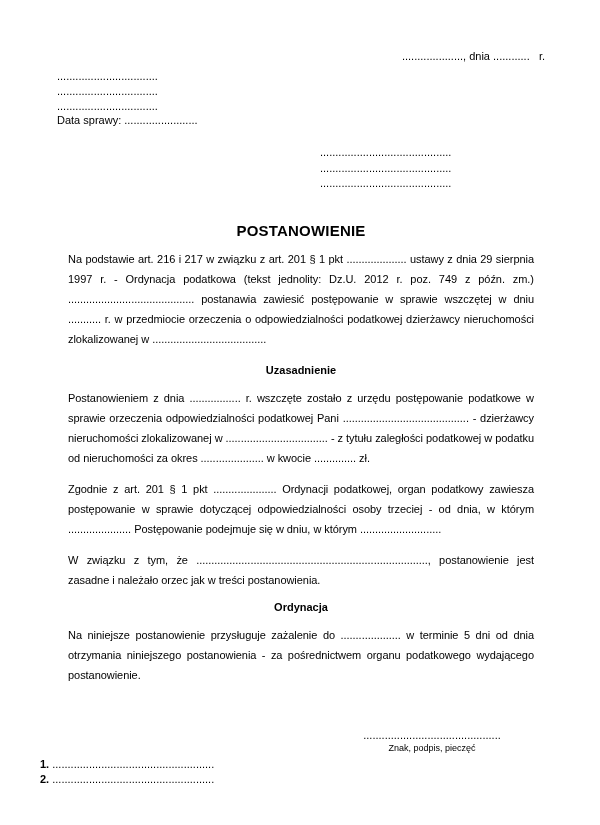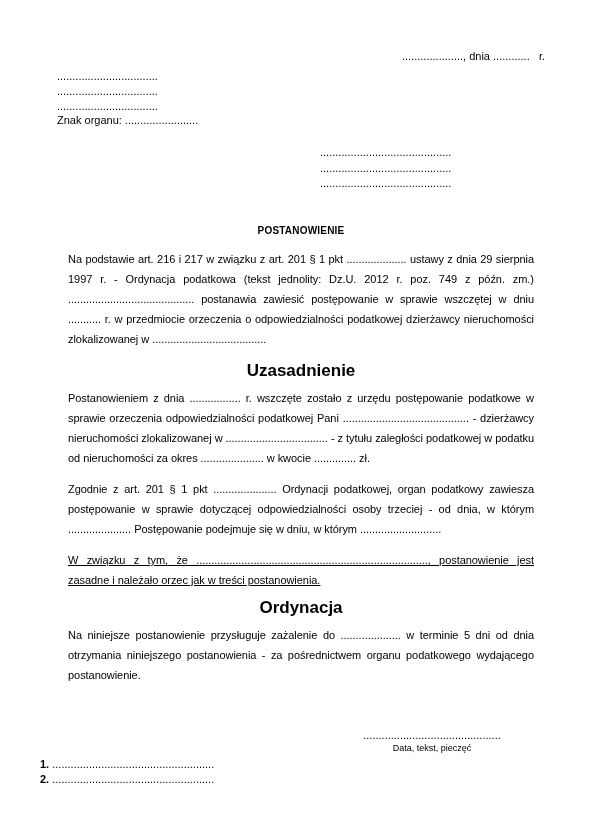--- a/index.html
+++ b/index.html
@@ -27,42 +27,42 @@
     line-height: 14.8px;
   }
   .recipient-block {
     margin-left: 263px;
     margin-top: 17px;
     line-height: 15.6px;
   }
   .doc-title {
     margin: 32px 0 0 0;
     text-align: center;
-    font-size: 10px;
+    font-size: 15px;
     font-weight: bold;
     letter-spacing: 0.2px;
     line-height: 14px;
   }
   p.body-par {
     margin: 11px;
     text-align: justify;
     line-height: 20px;
     letter-spacing: -0.05px;
   }
   .intro-p1 { margin-top: 12px; }
   .section-heading {
     margin: 4px;
     text-align: center;
-    font-size: 17px;
+    font-size: 11px;
     font-weight: bold;
     line-height: 13px;
   }
   .heading-uzasadnienie { margin-top: 15px; }
   .just-p1 { margin-top: 13px; }
-  .just-p3 { margin-top: 16px; text-decoration: underline; }
+  .just-p3 { margin-top: 16px; }
   .heading-pouczenie { margin-top: 9px; }
   .instruction-par { margin-top: 15px; }
   .signature-block {
     margin-left: 305px;
     margin-top: 44px;
     width: 140px;
     text-align: center;
     line-height: 13px;
   }
   .signature-caption {
@@ -85,21 +85,21 @@
 <body>
 
 <div class="page">
 
   <div class="date-line">...................., dnia ............&nbsp;&nbsp; r.</div>
 
   <div class="sender-block">
     <div>.................................</div>
     <div>.................................</div>
     <div>.................................</div>
-    <div>Znak organu: ........................</div>
+    <div>Data sprawy: ........................</div>
   </div>
 
   <div class="recipient-block">
     <div>...........................................</div>
     <div>...........................................</div>
     <div>...........................................</div>
   </div>
 
   <div class="doc-title">POSTANOWIENIE</div>
 
@@ -110,21 +110,21 @@
   <p class="body-par just-p1">Postanowieniem z dnia ................. r. wszczęte zostało z urzędu postępowanie podatkowe w sprawie orzeczenia odpowiedzialności podatkowej Pani .......................................... - dzierżawcy nieruchomości zlokalizowanej w .................................. - z tytułu zaległości podatkowej w podatku od nieruchomości za okres ..................... w kwocie .............. zł.</p>
   <p class="body-par">Zgodnie z art. 201 § 1 pkt ..................... Ordynacji podatkowej, organ podatkowy zawiesza postępowanie w sprawie dotyczącej odpowiedzialności osoby trzeciej - od dnia, w którym ..................... Postępowanie podejmuje się w dniu, w którym ...........................</p>
   <p class="body-par just-p3">W związku z tym, że ............................................................................., postanowienie jest zasadne i należało orzec jak w treści postanowienia.</p>
 
   <div class="section-heading heading-pouczenie">Ordynacja</div>
 
   <p class="body-par instruction-par">Na niniejsze postanowienie przysługuje zażalenie do .................... w terminie 5 dni od dnia otrzymania niniejszego postanowienia - za pośrednictwem organu podatkowego wydającego postanowienie.</p>
 
   <div class="signature-block">
     <div>.............................................</div>
-    <div class="signature-caption">Data, tekst, pieczęć</div>
+    <div class="signature-caption">Znak, podpis, pieczęć</div>
   </div>
 
   <div class="recipients-block">
     <div><span class="recipient-num">1.</span> <span>.....................................................</span></div>
     <div><span class="recipient-num">2.</span> <span>.....................................................</span></div>
   </div>
 
 </div>
 
 </body></html>

